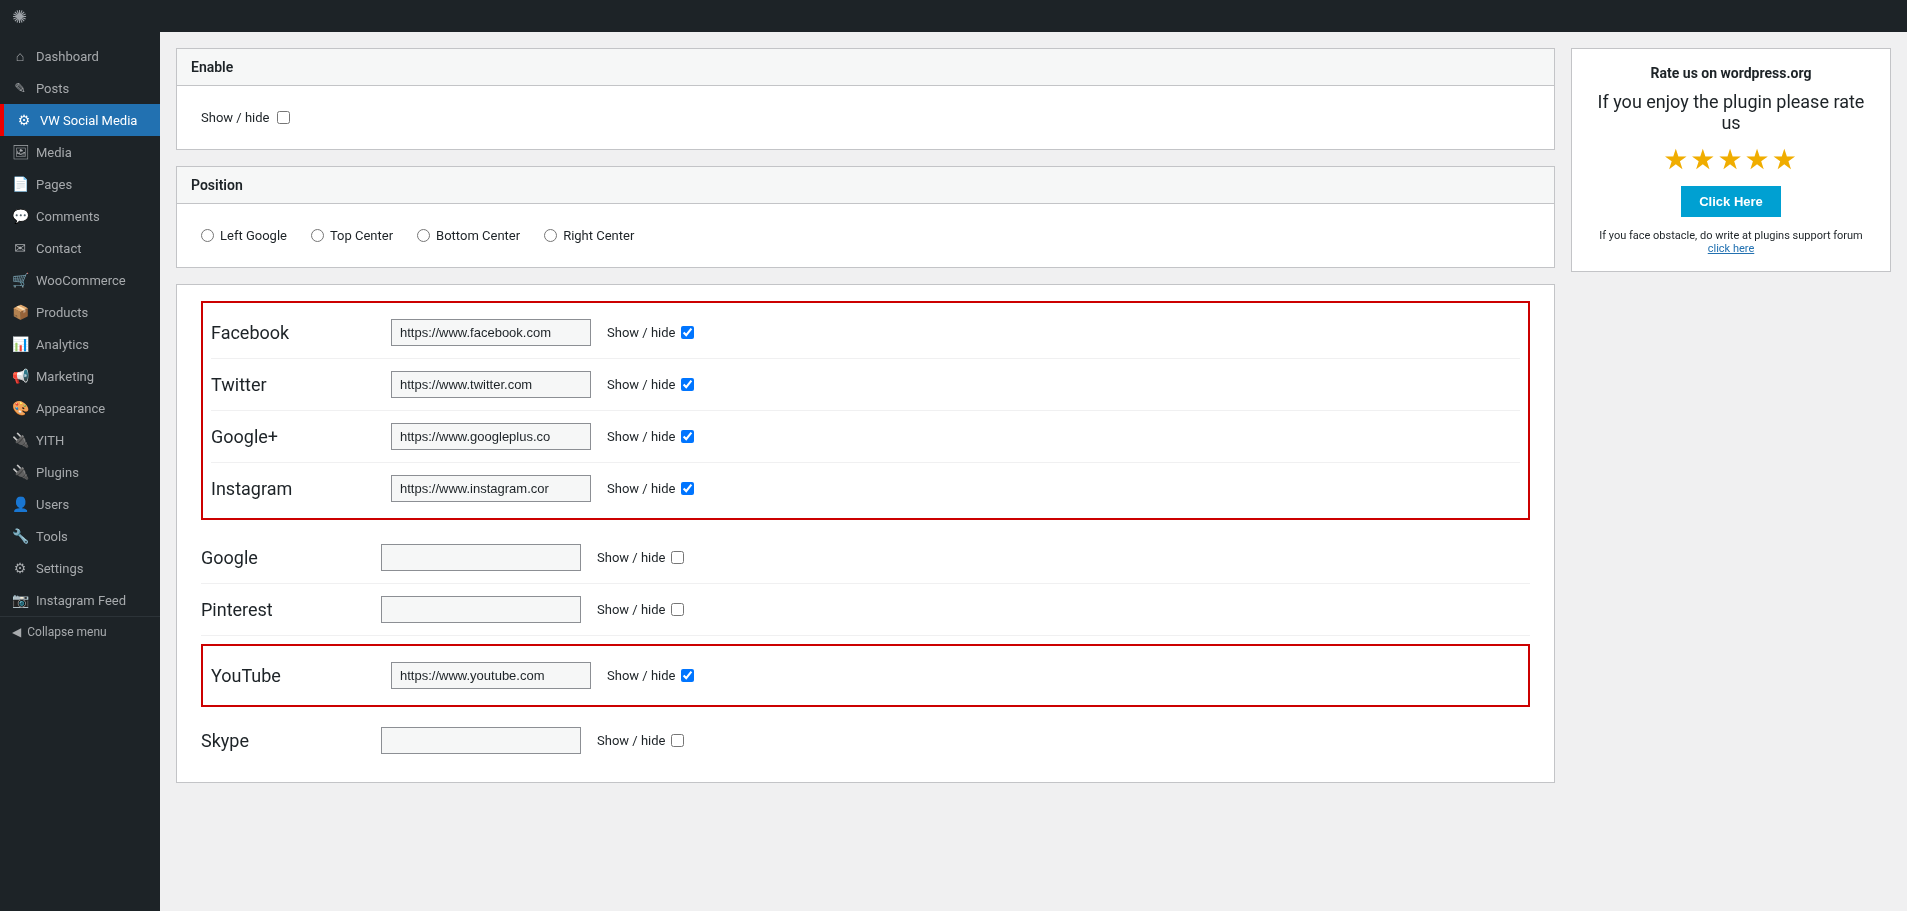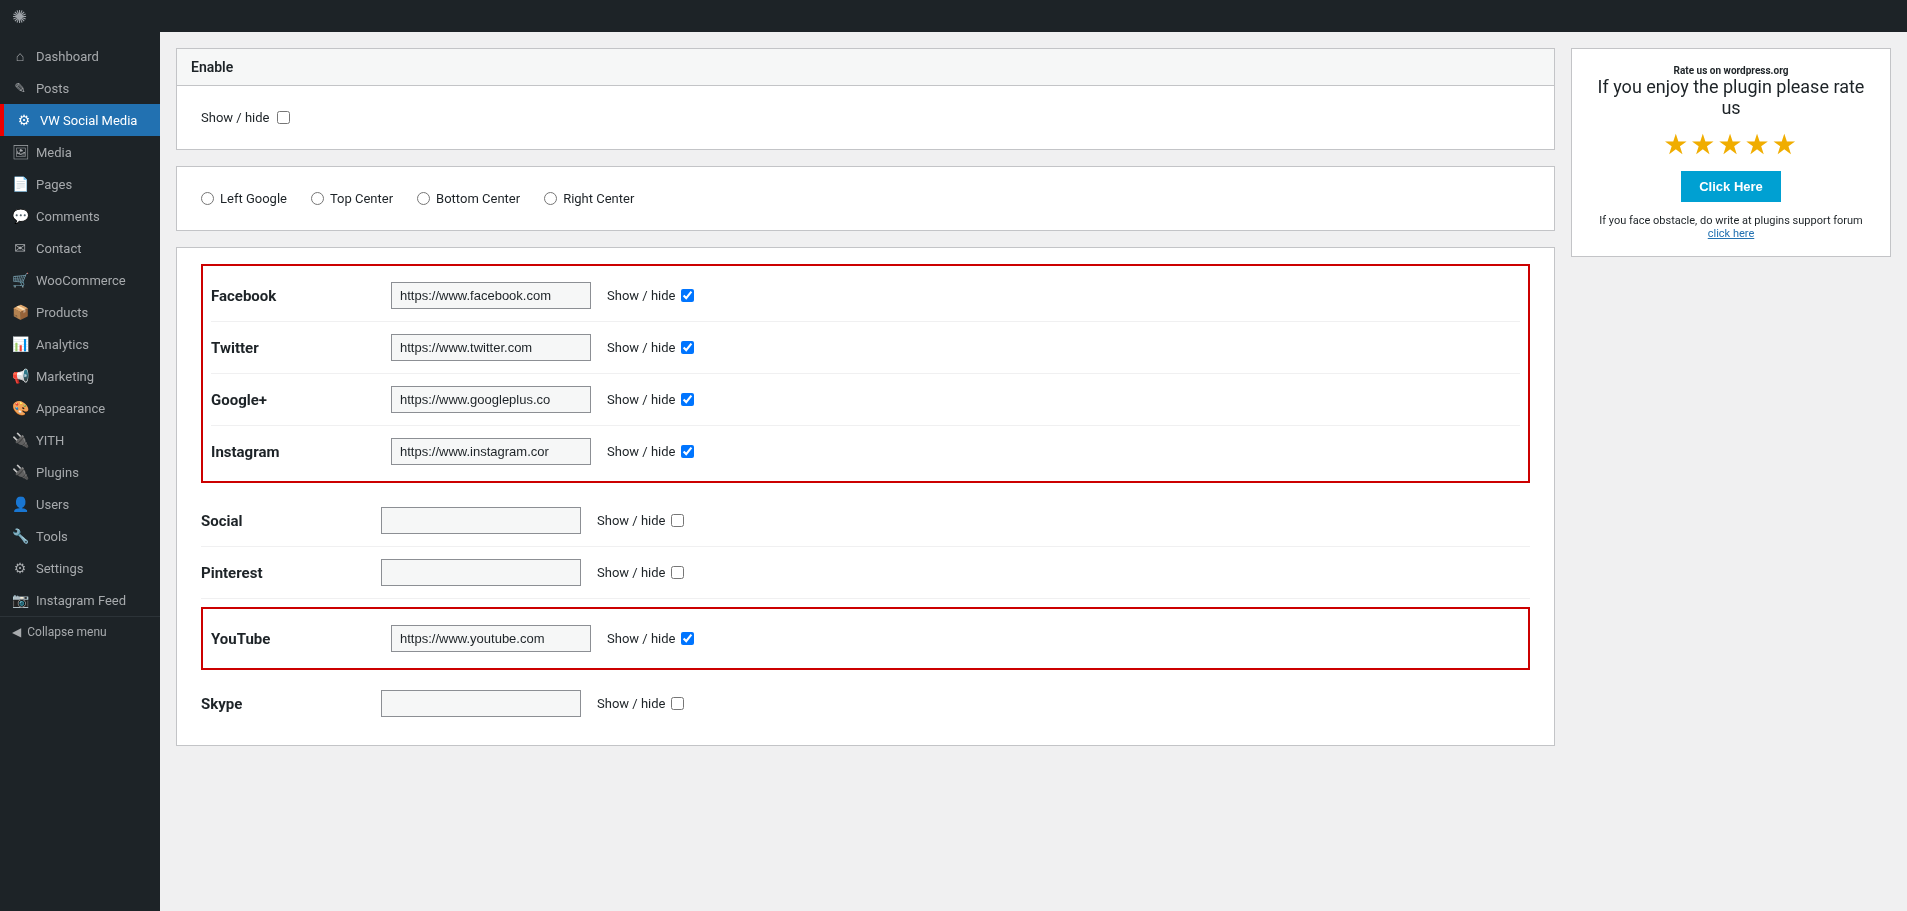--- a/index.html
+++ b/index.html
@@ -114,24 +114,23 @@
     input[type="checkbox"] { cursor: pointer; }
     .social-row {
       display: flex;
       align-items: center;
       padding: 12px 0;
       border-bottom: 1px solid #f0f0f1;
     }
     .social-row:last-child { border-bottom: none; }
     .social-name {
       width: 180px;
-      font-size: 15px;
+      font-size: 18px;
       color: #1d2327;
       flex-shrink: 0;
-      font-weight: bold;
     }
     .social-url-input {
       flex: 1;
       max-width: 200px;
       padding: 5px 8px;
       border: 1px solid #8c8f94;
       background: #f6f7f7;
       font-size: 13px;
       color: #1d2327;
       margin-right: 16px;
@@ -143,23 +142,24 @@
     }
 
     
     .rate-card {
       background: #fff;
       border: 1px solid #c3c4c7;
       padding: 16px;
       text-align: center;
     }
     .rate-card-title {
-      font-size: 10px;
+      font-size: 14px;
       font-weight: 700;
       color: #1d2327;
+      margin-bottom: 10px;
     }
     .rate-card-text {
       font-size: 18px;
       color: #1d2327;
       margin-bottom: 10px;
     }
     .stars {
       color: #f0ad00;
       font-size: 28px;
       margin-bottom: 10px;
@@ -294,20 +294,23 @@
         </div>
         <div class="section-body">
           <div class="enable-row">
             <span>Show / hide</span>
             <input type="checkbox" style="">
           </div>
         </div>
       </div>
 
       <div class="section-card">
+        <div class="section-header">
+          <span>Position</span>
+        </div>
         <div class="section-body">
           <div class="position-row">
             <label class="radio-option">
               <input type="radio" name="position" style="">
               <span>Left Google</span>
             </label>
             <label class="radio-option">
               <input type="radio" name="position" style="">
               <span>Top Center</span>
             </label>
@@ -351,21 +354,21 @@
 
             <div class="social-row" style="border-bottom: none;">
               <span class="social-name">Instagram</span>
               <input type="text" class="social-url-input" value="https://www.instagram.cor" style="">
               <span class="show-hide-label">Show / hide</span>
               <input type="checkbox" checked="" style="">
             </div>
           </div>
 
           <div class="social-row">
-            <span class="social-name">Social</span>
+            <span class="social-name">Google</span>
             <input type="text" class="social-url-input" value="" style="">
             <span class="show-hide-label">Show / hide</span>
             <input type="checkbox" style="">
           </div>
 
           <div class="social-row">
             <span class="social-name">Pinterest</span>
             <input type="text" class="social-url-input" value="" style="">
             <span class="show-hide-label">Show / hide</span>
             <input type="checkbox" style="">

